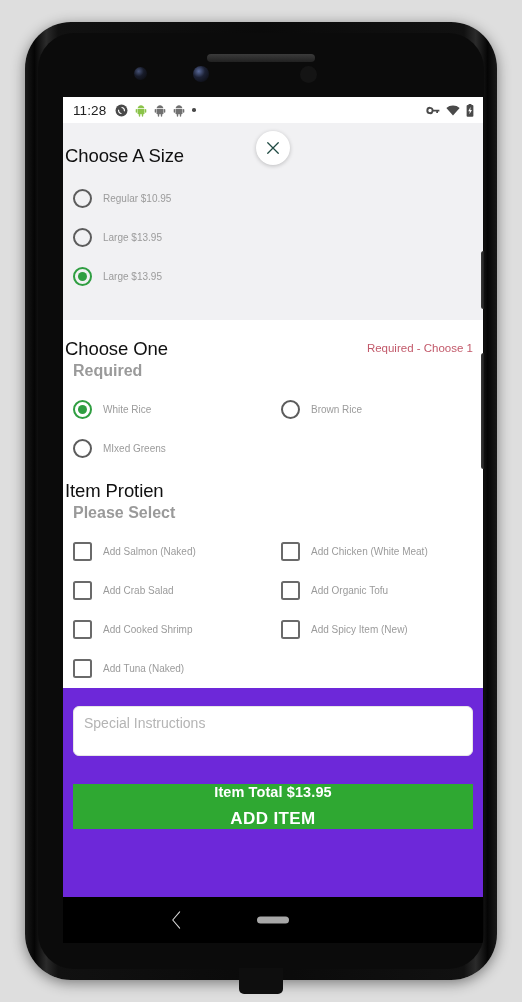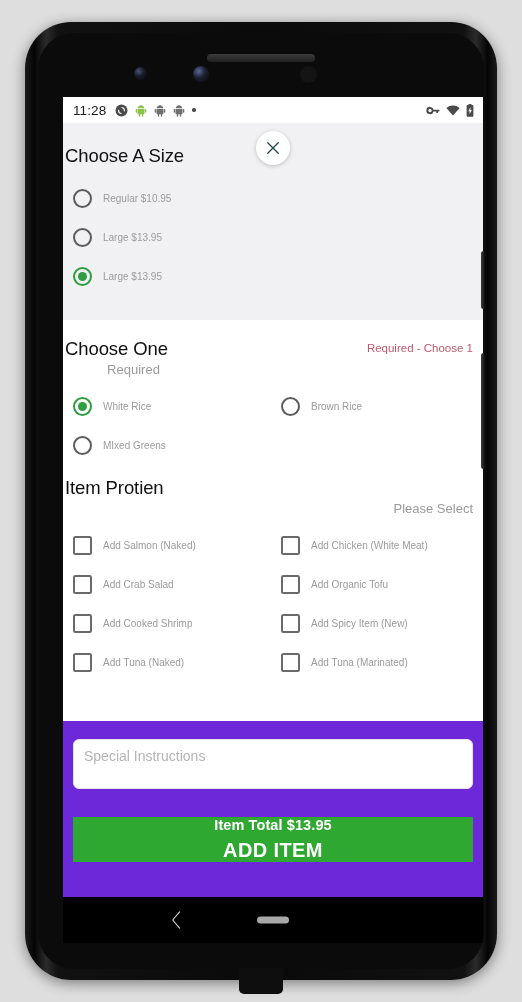--- a/index.html
+++ b/index.html
@@ -127,23 +127,22 @@
     padding: 22px 0 24px 0;
   }
   #options-section { background: #fff; padding: 18px 0 6px 0; }
   #protein-section { background: #fff; padding: 6px 0 0 0; }
 
   .section-title {
     font-size: 18.5px; color: #101010; font-weight: 400;
     padding: 0 2px; letter-spacing: -.1px;
   }
   .section-sub {
-    font-size: 13px; color: #9a9a9a; font-weight: 400;
+    font-size: 16px; color: #9a9a9a; font-weight: 700;
     padding: 2px 10px 0 10px;
-    text-align: right;
   }
   .section-head-row {
     display: flex; align-items: flex-start;
     justify-content: space-between; padding-right: 10px;
   }
   #required-flag {
     font-size: 11.5px; color: #c2596a; padding-top: 4px; white-space: nowrap;
   }
 
   
@@ -224,21 +223,21 @@
     justify-content: space-between;
     padding: 0 14px;
     cursor: pointer;
     flex-direction: column;
   }
   #item-total-label {
     color: #fff; font-size: 14.5px; font-weight: bold;
     letter-spacing: .1px;
   }
   #add-item-label {
-    color: #fff; font-size: 20px; font-weight: bold;
+    color: #fff; font-size: 17px; font-weight: bold;
     letter-spacing: .4px;
   }
 
   
   #nav-bar {
     position: absolute;
     left: 25px; top: 864px;
     width: 420px; height: 46px;
     background: #000;
     display: flex; align-items: center;
@@ -404,24 +403,20 @@
 
             <div class="cell">
               <div class="checkbox"></div>
               <div class="opt-label">Add Spicy Item (New)</div>
             </div>
             <div class="cell">
               <div class="checkbox"></div>
               <div class="opt-label">Add Tuna (Naked)</div>
             </div>
 
-            <div class="cell">
-              <div class="checkbox"></div>
-              <div class="opt-label">Add Tuna (Marinated)</div>
-            </div>
             <div class="cell"></div>
           </div>
         </div>
 
         <div id="special-instructions-wrap">
           <textarea id="special-instructions" placeholder="Special Instructions" style=""></textarea>
         </div>
 
         <div id="add-item-bar">
           <div id="item-total-label">Item Total $13.95</div>

